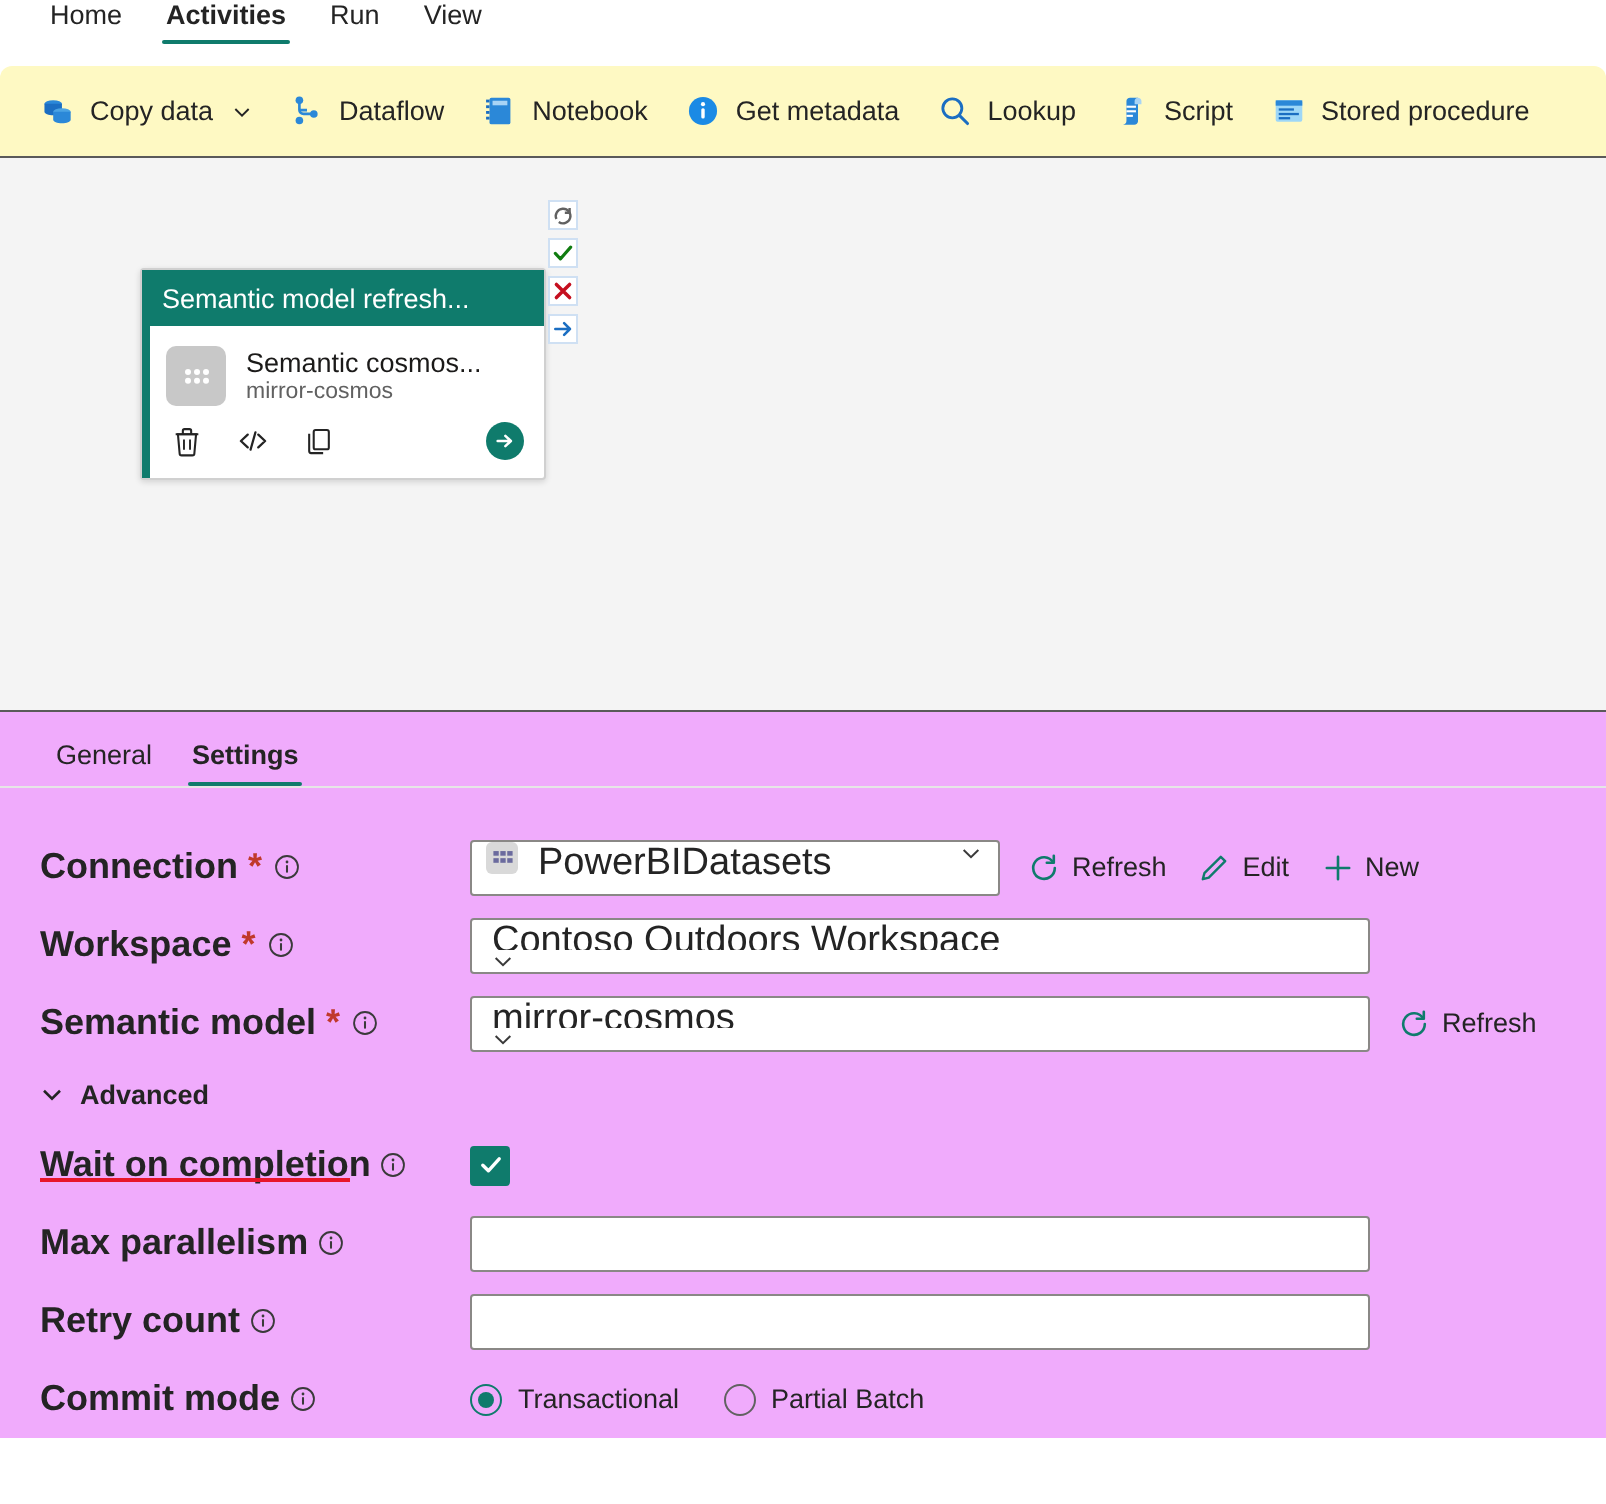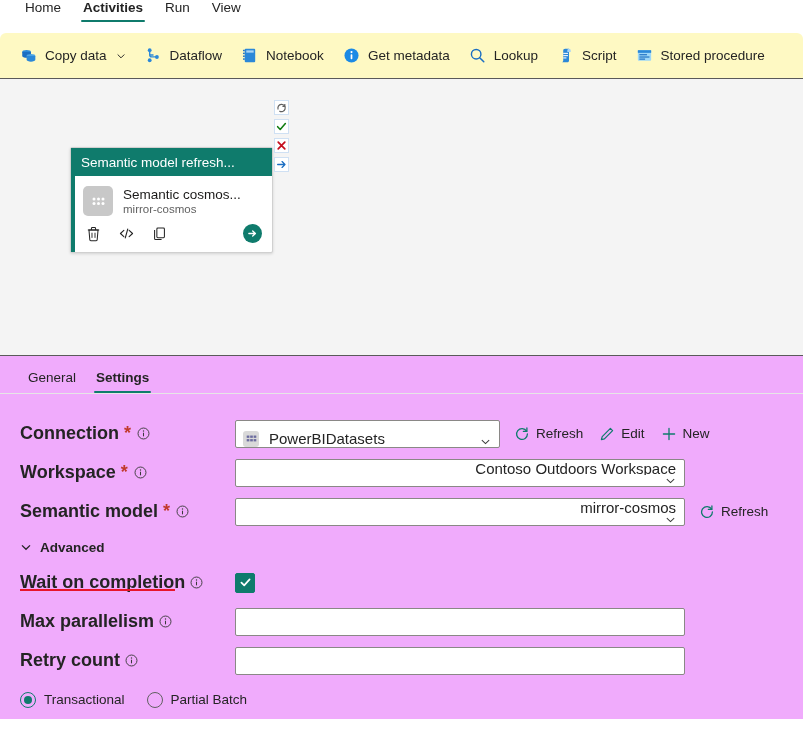--- a/index.html
+++ b/index.html
@@ -67,21 +67,21 @@
   
   .canvas {
     height: 277px;
     background: #f4f4f4;
     border-top: 1px solid #5a5a5a;
     position: relative;
   }
 
   .act-card {
     position: absolute;
-    left: 70px; top: 68px;
+    left: 70px; top: 55px;
     width: 203px;
     background: #ffffff;
     border: 1px solid #d0d0d0;
     box-shadow: 0 1px 3px rgba(0,0,0,0.14);
     border-radius: 2px;
   }
   .act-card-accent {
     position: absolute;
     left: 0; top: 0; bottom: 0;
     width: 4px;
@@ -205,23 +205,23 @@
     width: 155px; height: 2.5px;
     background: #e8162a;
   }
 
   .ddl {
     height: 28px;
     border: 1px solid #8a8886;
     border-radius: 2px;
     background: #ffffff;
     display: flex;
-    align-items: flex-end;
+    align-items: flex-start;
     padding: 0 8px 0 10px;
-    font-size: 15px;
+    font-size: 19px;
     color: #242424;
     cursor: pointer;
   }
   .ddl .val { flex: 1; white-space: nowrap; overflow: hidden; }
   .ddl-conn { width: 265px; padding-left: 7px; gap: 10px; }
   .ddl-wide { width: 450px; flex-direction: column; }
 
   .ddl-ico {
     width: 16px; height: 16px;
     background: #d9d9d9;
@@ -645,20 +645,30 @@
             <circle cx="7" cy="7" r="5.9" fill="none" stroke="#3a3a3a" stroke-width="1"></circle>
             <circle cx="7" cy="4.3" r="0.75" fill="#3a3a3a"></circle>
             <rect x="6.45" y="5.9" width="1.1" height="4.2" rx="0.5" fill="#3a3a3a"></rect>
           </svg>
         </span>
       </div>
       <input class="txt" type="text" value="" style="">
     </div>
 
     <div class="row">
+      <div class="lbl">
+        <span>Commit mode</span>
+        <span>
+          <svg class="info-ico" viewBox="0 0 14 14">
+            <circle cx="7" cy="7" r="5.9" fill="none" stroke="#3a3a3a" stroke-width="1"></circle>
+            <circle cx="7" cy="4.3" r="0.75" fill="#3a3a3a"></circle>
+            <rect x="6.45" y="5.9" width="1.1" height="4.2" rx="0.5" fill="#3a3a3a"></rect>
+          </svg>
+        </span>
+      </div>
       <div class="radios">
         <span class="radio">
           <span class="rb">
               <span class="rb-dot"></span>
             </span>
           <span>Transactional</span>
         </span>
         <span class="radio">
           <span class="rb off"></span>
           <span>Partial Batch</span>

